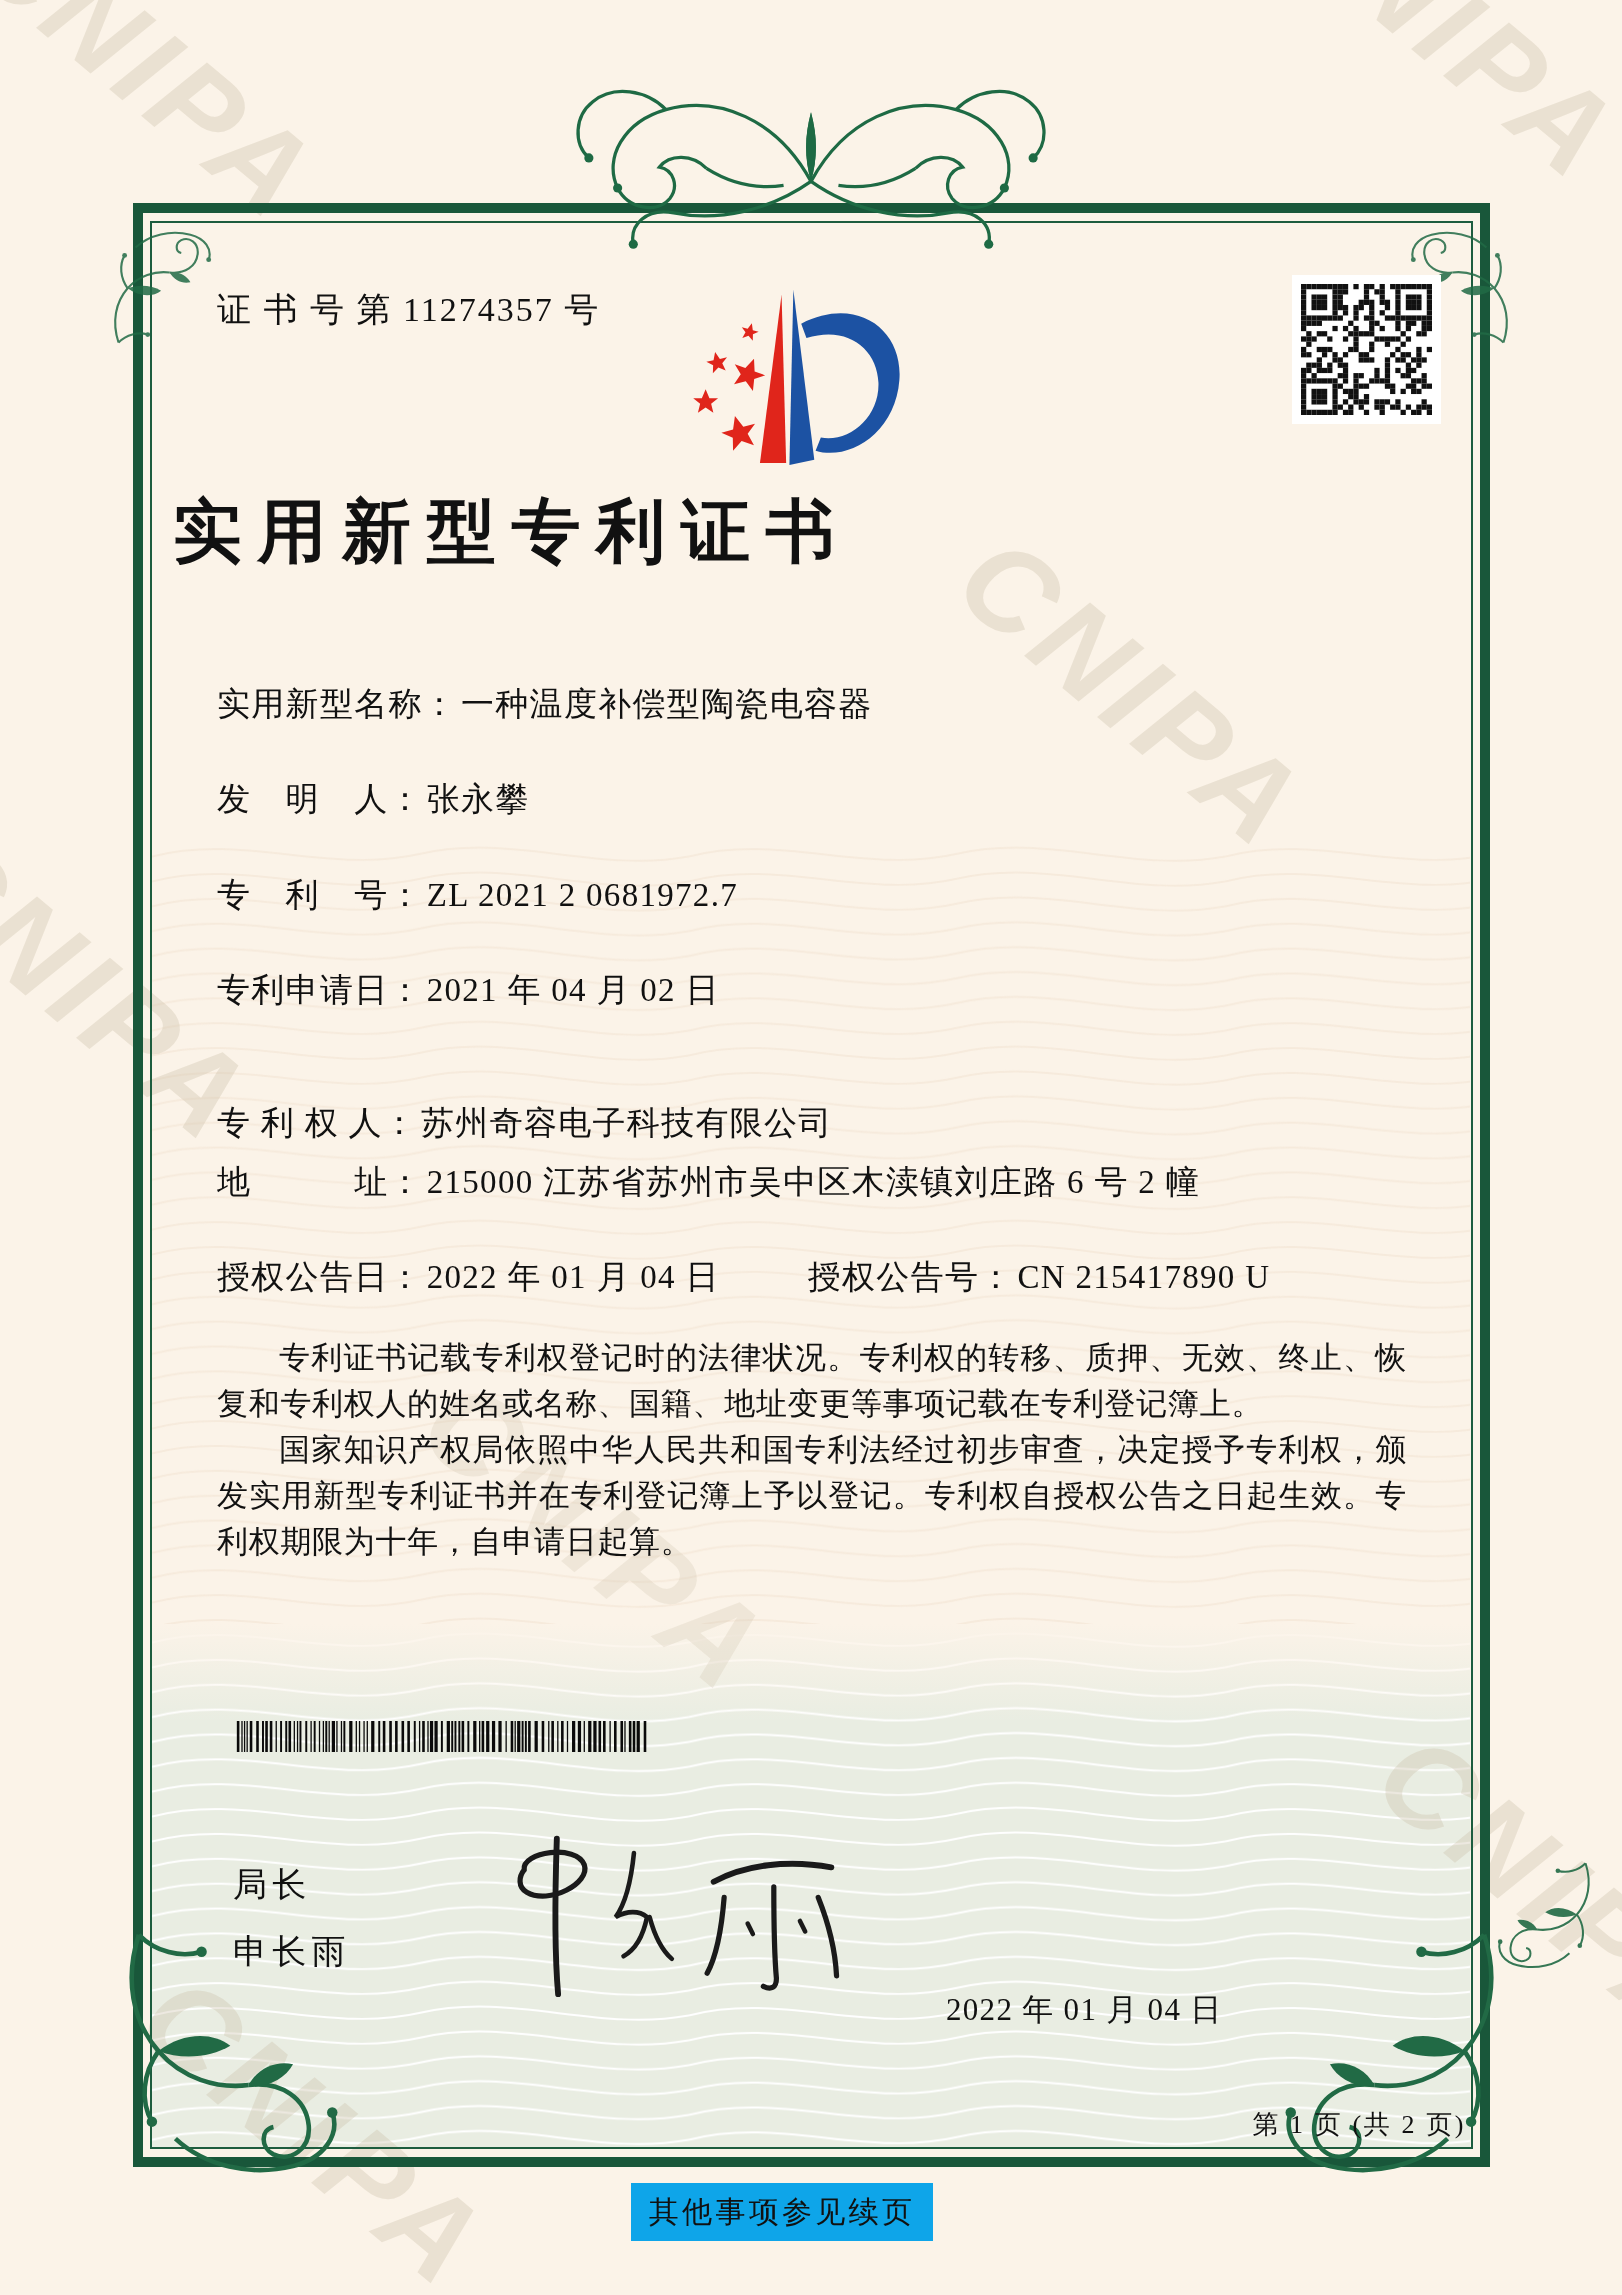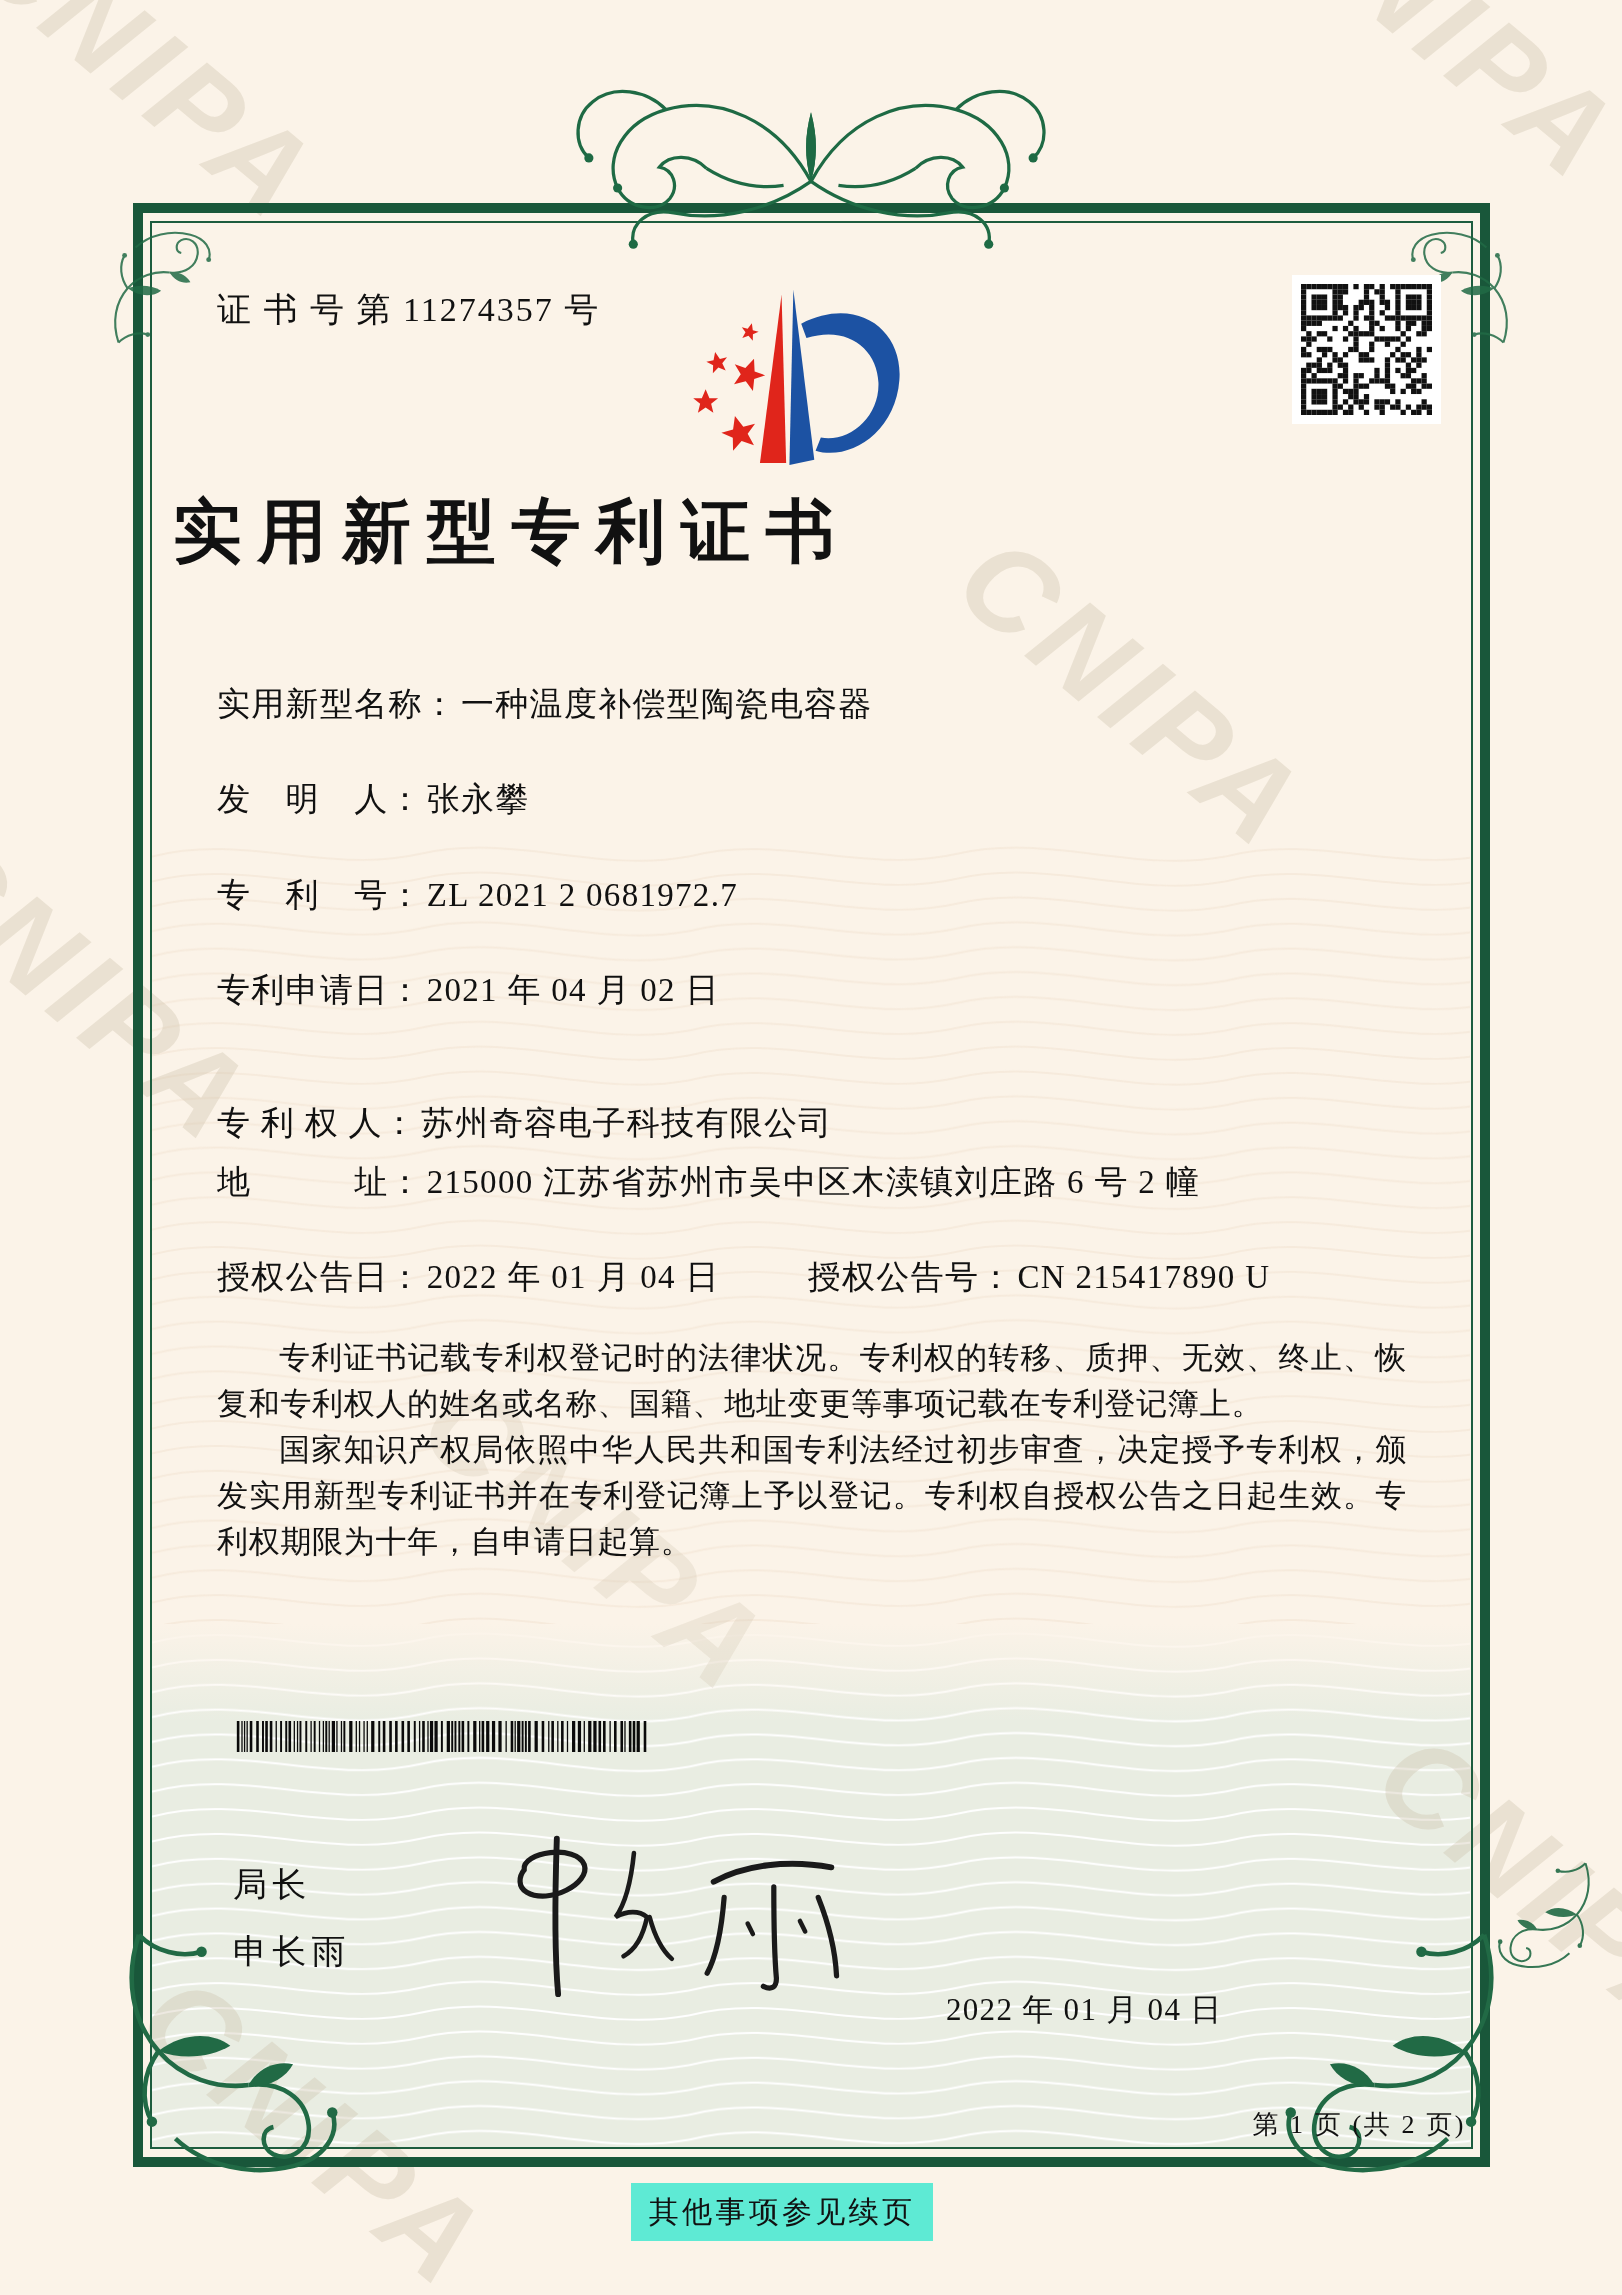--- a/index.html
+++ b/index.html
@@ -44,21 +44,21 @@
   .frow{left:217px;font-size:33px;letter-spacing:1.3px;white-space:nowrap;}
   .frow .val{margin-left:3.9px;font-family:Liberation Serif, serif;}
   .grant2{margin-left:88px;}
   .body-text{left:217px;top:1335px;width:1190px;font-size:31px;line-height:46px;
     text-align:justify;letter-spacing:0.7px;}
   .body-text p{margin:0;text-indent:2em;}
   .signer{font-size:34px;letter-spacing:5.2px;}
   .date{left:946px;top:1989px;font-size:31px;letter-spacing:1.3px;}
   .pageinfo{left:157px;top:2107px;width:1309px;text-align:right;font-size:26px;letter-spacing:2.6px;}
   .footer-box{position:absolute;z-index:6;left:631px;top:2183px;width:302px;height:58px;
-    background:#5eead4;display:flex;align-items:center;justify-content:center;
+    background:#0ea5e9;display:flex;align-items:center;justify-content:center;
     font-size:30px;letter-spacing:3.3px;}
   .qr-box{left:1292px;top:275px;width:149px;height:149px;background:#fff;}
   .qr-box svg{margin:9.2px;}
 </style>
 </head>
 <body>
 
 <div class="wm" style="left:-59px;top:-6.5px;">CNIPA</div>
 <div class="wm" style="left:1243px;top:-46px;">CNIPA</div>
 <div class="wm" style="left:929px;top:622px;">CNIPA</div>

